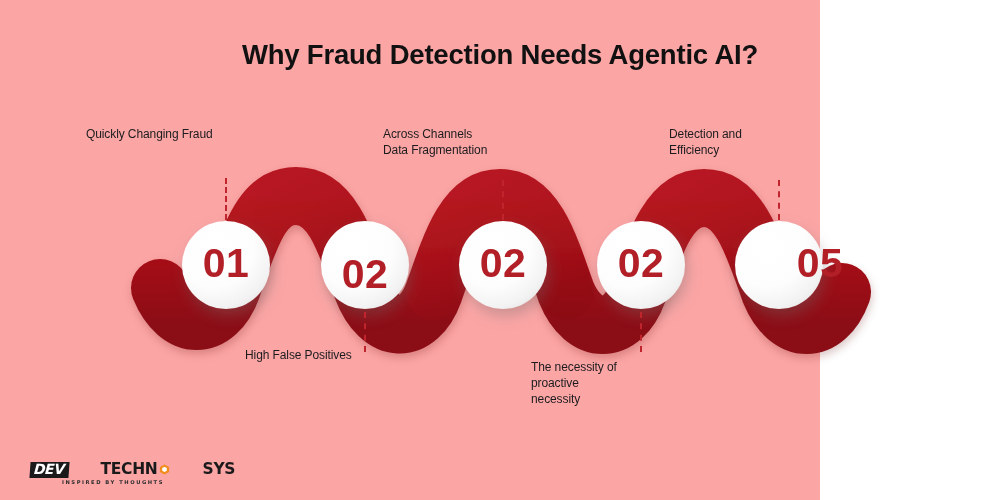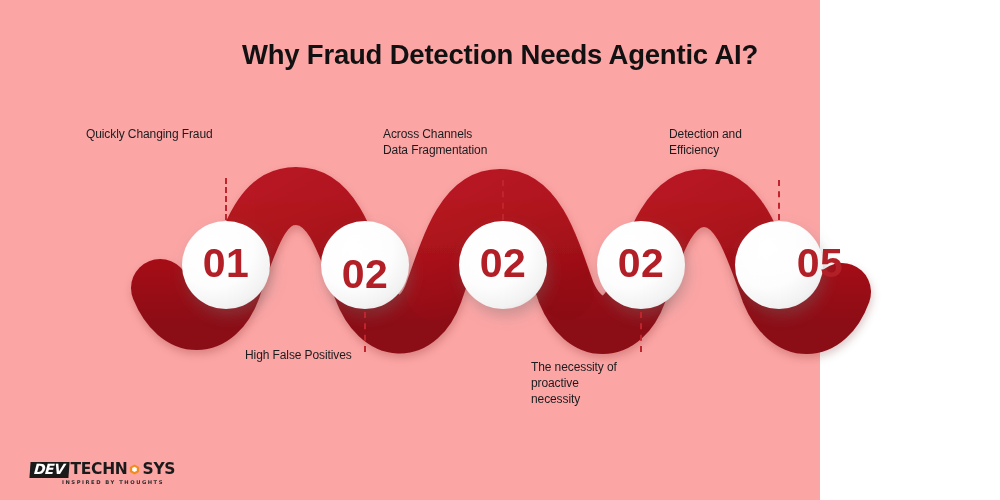--- a/index.html
+++ b/index.html
@@ -107,20 +107,21 @@
     transform: skewX(-4deg);
   }
   .logo-word {
     color: #1a1a1a;
     font-size: 15.5px;
     font-weight: 700;
     letter-spacing: -0.3px;
     line-height: 15px;
     margin-left: 2px;
     font-family: "DejaVu Sans", sans-serif;
+    padding-left: 30px;
   }
   .logo-hex {
     width: 11px;
     height: 11px;
     margin: 0 1px;
     position: relative;
     top: 0px;
   }
   .logo-tagline {
     color: #2c2c2c;

